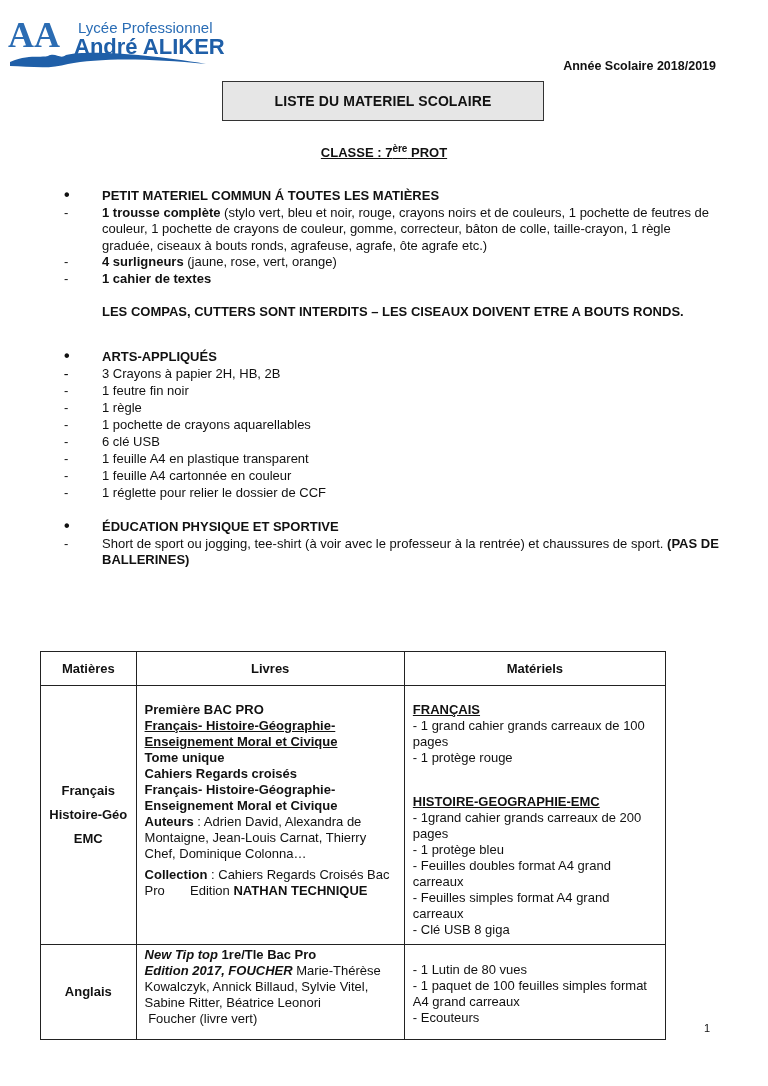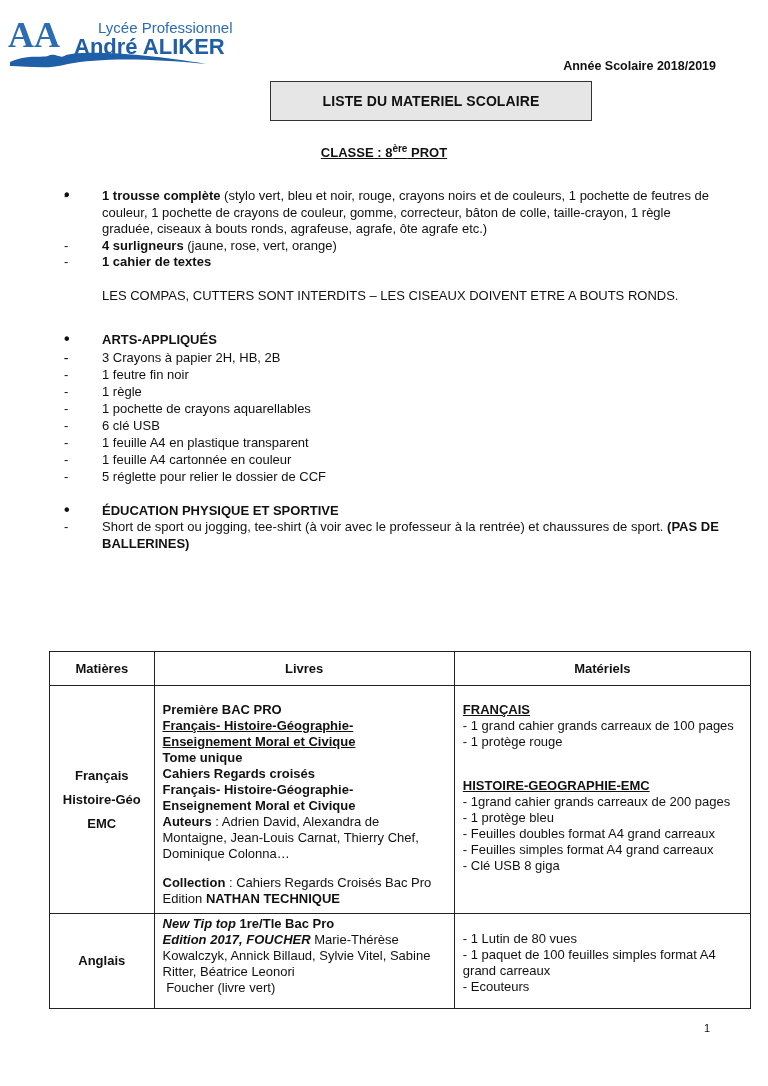--- a/index.html
+++ b/index.html
@@ -2,57 +2,57 @@
 <html><head>
 <meta charset="utf-8">
 <style>
   html, body { margin: 0; padding: 0; background: #ffffff; }
   body {
     width: 768px; height: 1086px; position: relative; overflow: hidden;
     font-family: "Liberation Sans", sans-serif; color: #111;
   }
   .logo { position: absolute; left: 8px; top: 14px; width: 200px; height: 56px; }
   .logo svg { position: absolute; left: 0; top: 0; }
-  .logo-line1 { position: absolute; left: 70px; top: 5px; font-size: 15px; color: #2a6db5; white-space: nowrap; margin-left: 20px; }
+  .logo-line1 { position: absolute; left: 70px; top: 5px; font-size: 15px; color: #2a6db5; white-space: nowrap; }
   .logo-line2 { position: absolute; left: 66px; top: 20px; font-size: 22px; font-weight: bold; color: #1f5fa8; white-space: nowrap; }
   .year { position: absolute; right: 52px; top: 59px; font-size: 12.5px; font-weight: bold; }
   .title-box {
     position: absolute; left: 222px; top: 81px; width: 322px; height: 40px;
     background: #e6e6e6; border: 1px solid #333; box-sizing: border-box;
     display: flex; align-items: center; justify-content: center;
-    font-size: 14px; font-weight: bold; letter-spacing: 0.1px; margin-left: 48px;
+    font-size: 14px; font-weight: bold; letter-spacing: 0.1px;
   }
   .classe {
     position: absolute; left: 0; width: 768px; top: 143px; text-align: center;
     font-size: 13px; font-weight: bold;
   }
   .classe span.u { text-decoration: underline; }
   .classe sup { font-size: 10px; vertical-align: 5px; }
   .content { position: absolute; left: 60px; top: 188px; width: 660px; font-size: 13px; line-height: 16.5px; }
   .sec-head { position: relative; padding-left: 42px; font-weight: bold; }
   .sec-head .bullet { position: absolute; left: 4px; top: -1px; font-size: 16px; }
   .item { position: relative; padding-left: 42px; }
   .item .dash { position: absolute; left: 4px; }
   .b { font-weight: bold; }
-  .warn { padding-left: 42px; font-weight: normal; margin-top: 17px; }
+  .warn { padding-left: 42px; font-weight: bold; margin-top: 17px; }
   .gap1 { height: 28px; }
   .gap2 { height: 18px; }
   .arts .item { line-height: 17px; }
   table.mat {
-    position: absolute; left: 49px; top: 651px; width: 702px;
+    position: absolute; left: 40px; top: 651px; width: 626px;
     border-collapse: collapse; font-size: 13px; line-height: 16px;
   }
   table.mat td, table.mat th { border: 1px solid #222; vertical-align: top; }
   table.mat th { font-weight: bold; height: 33px; vertical-align: middle; text-align: center; padding: 0; }
   .c1 { width: 104px; } .c2 { width: 301px; } .c3 { width: 297px; }
   .subj { text-align: center; vertical-align: middle !important; font-weight: bold; line-height: 24px; }
   .cell { padding: 16px 7px 6px 8px; }
   .u { text-decoration: underline; }
   .i { font-style: italic; }
-  .mt5 { margin-top: 13px; }
+  .mt5 { margin-top: 5px; }
   .mt14 { margin-top: 28px; }
   .cell2 { padding: 2px 7px 12px 8px; }
   .cell3 { padding: 17px 7px 12px 8px; }
   .pagenum { position: absolute; left: 704px; top: 1022px; font-size: 11px; }
 </style>
 </head>
 <body>
 
 <div class="logo">
   <svg width="200" height="56" viewBox="0 0 200 56">
@@ -60,27 +60,28 @@
     <path d="M2 48 C 20 40, 30 44, 40 42 C 48 38, 52 46, 58 41 C 80 36, 140 40, 198 50 C 140 44, 90 44, 60 50 C 40 56, 20 52, 2 52 Z" fill="#1f5fa8"></path>
   </svg>
   <div class="logo-line1">Lycée Professionnel</div>
   <div class="logo-line2">André ALIKER</div>
 </div>
 <div class="year">Année Scolaire 2018/2019</div>
 
 <div class="title-box">LISTE DU MATERIEL SCOLAIRE</div>
 
 <div class="classe">
-  <span class="u"><span>CLASSE : 8</span><sup>ère</sup><span> PROT</span></span>
+  <span class="u"><span>CLASSE : 7</span><sup>ère</sup><span> PROT</span></span>
 </div>
 
 <div class="content">
 
   <div class="sec-head">
     <span class="bullet">•</span>
+    <span>PETIT MATERIEL COMMUN Á TOUTES LES MATIÈRES</span>
   </div>
   <div class="item"><span class="dash">-</span><span class="b">1 trousse complète</span><span> (stylo vert, bleu et noir, rouge, crayons noirs et de couleurs, 1 pochette de feutres de couleur, 1 pochette de crayons de couleur, gomme, correcteur, bâton de colle, taille-crayon, 1 règle graduée, ciseaux à bouts ronds, agrafeuse, agrafe, ôte agrafe etc.)</span></div>
   <div class="item"><span class="dash">-</span><span class="b">4 surligneurs</span><span> (jaune, rose, vert, orange)</span></div>
   <div class="item"><span class="dash">-</span><span class="b">1 cahier de textes</span><span></span></div>
   <div class="warn">LES COMPAS, CUTTERS SONT INTERDITS – LES CISEAUX DOIVENT ETRE A BOUTS RONDS.</div>
 
   <div class="gap1"></div>
 
   <div class="arts">
     <div class="sec-head">
@@ -88,21 +89,21 @@
       <span>ARTS-APPLIQUÉS</span>
     </div>
     <div class="item"><span class="dash">-</span></div>
     <div class="item"><span class="dash">-</span><span>3 Crayons à papier 2H, HB, 2B</span></div>
     <div class="item"><span class="dash">-</span><span>1 feutre fin noir</span></div>
     <div class="item"><span class="dash">-</span><span>1 règle</span></div>
     <div class="item"><span class="dash">-</span><span>1 pochette de crayons aquarellables</span></div>
     <div class="item"><span class="dash">-</span><span>6 clé USB</span></div>
     <div class="item"><span class="dash">-</span><span>1 feuille A4 en plastique transparent</span></div>
     <div class="item"><span class="dash">-</span><span>1 feuille A4 cartonnée en couleur</span></div>
-    <div class="item"><span class="dash">-</span><span>5 réglette pour relier le dossier de CCF</span></div>
+    <div class="item"><span class="dash">-</span><span>1 réglette pour relier le dossier de CCF</span></div>
   </div>
 
   <div class="gap2"></div>
 
   <div class="sec-head">
     <span class="bullet">•</span>
     <span>ÉDUCATION PHYSIQUE ET SPORTIVE</span>
   </div>
   <div class="item"><span class="dash">-</span><span>Short de sport ou jogging, tee-shirt (à voir avec le professeur à la rentrée)  et chaussures de sport. </span><span class="b">(PAS DE BALLERINES)</span></div>
 </div>

